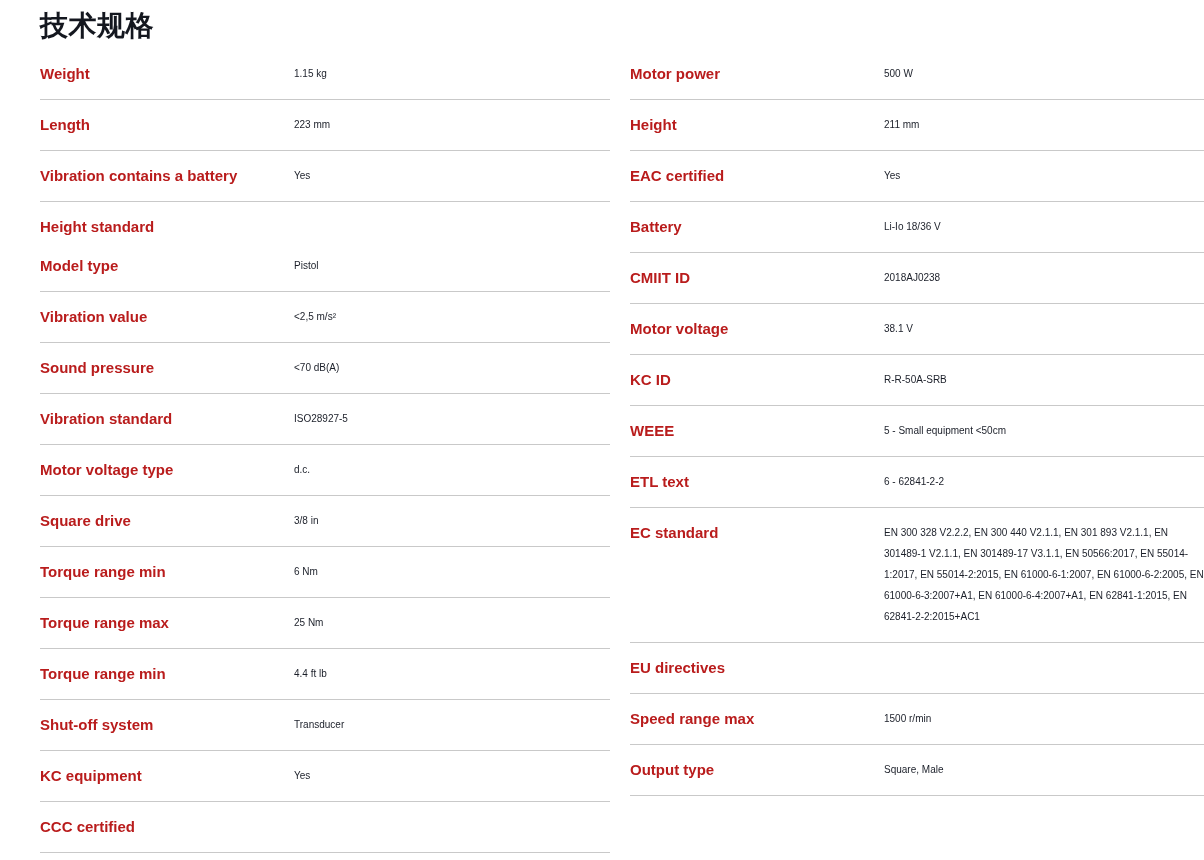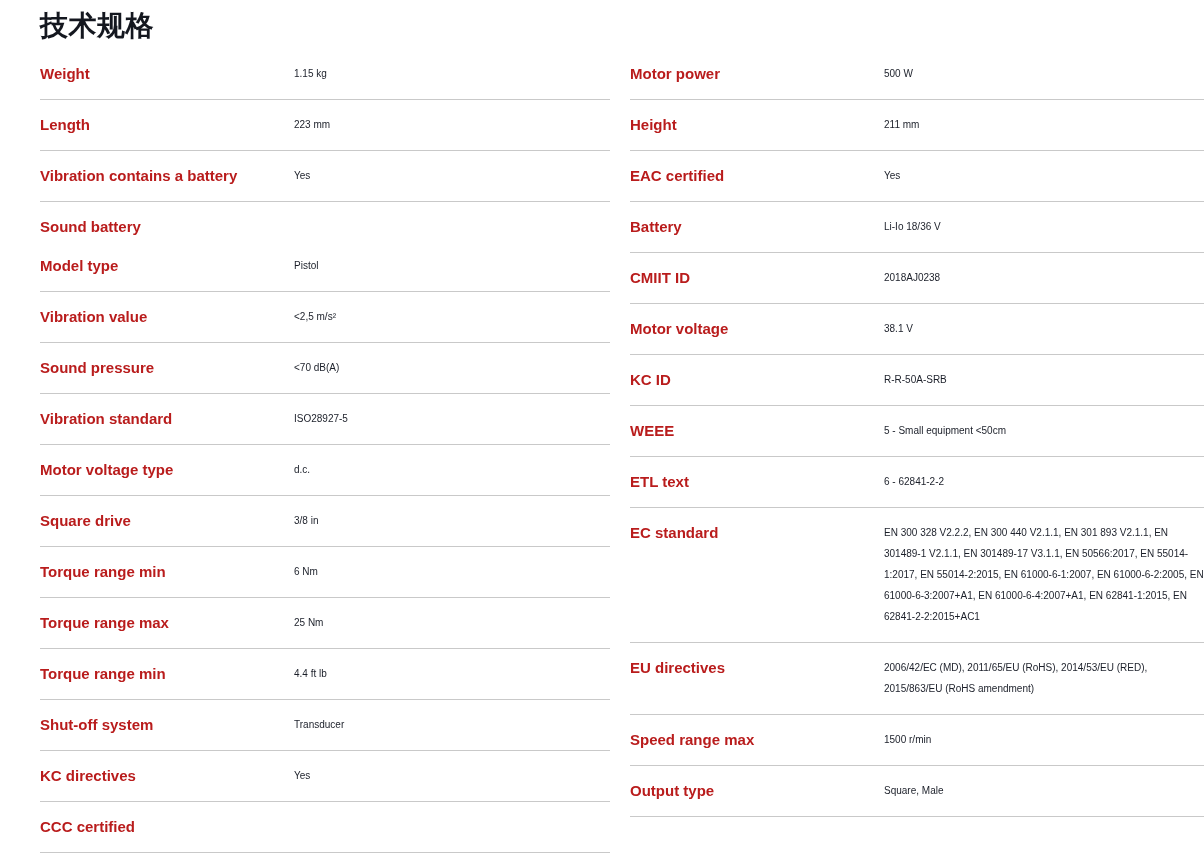--- a/index.html
+++ b/index.html
@@ -80,21 +80,21 @@
   </div>
         <div class="spec-row">
     <div class="spec-label">Length</div>
     <div class="spec-value">223 mm</div>
   </div>
         <div class="spec-row">
     <div class="spec-label">Vibration contains a battery</div>
     <div class="spec-value">Yes</div>
   </div>
         <div class="spec-row no-divider">
-    <div class="spec-label">Sound battery</div>
+    <div class="spec-label">Height standard</div>
   </div>
         <div class="spec-row">
     <div class="spec-label">Model type</div>
     <div class="spec-value">Pistol</div>
   </div>
         <div class="spec-row">
     <div class="spec-label">Vibration value</div>
     <div class="spec-value">&lt;2,5 m/s²</div>
   </div>
         <div class="spec-row">
@@ -123,21 +123,21 @@
   </div>
         <div class="spec-row">
     <div class="spec-label">Torque range min</div>
     <div class="spec-value">4.4 ft lb</div>
   </div>
         <div class="spec-row">
     <div class="spec-label">Shut-off system</div>
     <div class="spec-value">Transducer</div>
   </div>
         <div class="spec-row">
-    <div class="spec-label">KC directives</div>
+    <div class="spec-label">KC equipment</div>
     <div class="spec-value">Yes</div>
   </div>
         <div class="spec-row">
     <div class="spec-label">CCC certified</div>
   </div>
       </div>
     <div class="col-right">
         <div class="spec-row">
     <div class="spec-label">Motor power</div>
     <div class="spec-value">500 W</div>
@@ -173,21 +173,20 @@
         <div class="spec-row">
     <div class="spec-label">ETL text</div>
     <div class="spec-value">6 - 62841-2-2</div>
   </div>
         <div class="spec-row">
     <div class="spec-label">EC standard</div>
     <div class="spec-value">EN 300 328 V2.2.2, EN 300 440 V2.1.1, EN 301 893 V2.1.1, EN 301489-1 V2.1.1, EN 301489-17 V3.1.1, EN 50566:2017, EN 55014-1:2017, EN 55014-2:2015, EN 61000-6-1:2007, EN 61000-6-2:2005, EN 61000-6-3:2007+A1, EN 61000-6-4:2007+A1, EN 62841-1:2015, EN 62841-2-2:2015+AC1</div>
   </div>
         <div class="spec-row">
     <div class="spec-label">EU directives</div>
-    <div class="spec-value">2006/42/EC (MD), 2011/65/EU (RoHS), 2014/53/EU (RED), 2015/863/EU (RoHS amendment)</div>
   </div>
         <div class="spec-row">
     <div class="spec-label">Speed range max</div>
     <div class="spec-value">1500 r/min</div>
   </div>
         <div class="spec-row">
     <div class="spec-label">Output type</div>
     <div class="spec-value">Square, Male</div>
   </div>
       </div>

